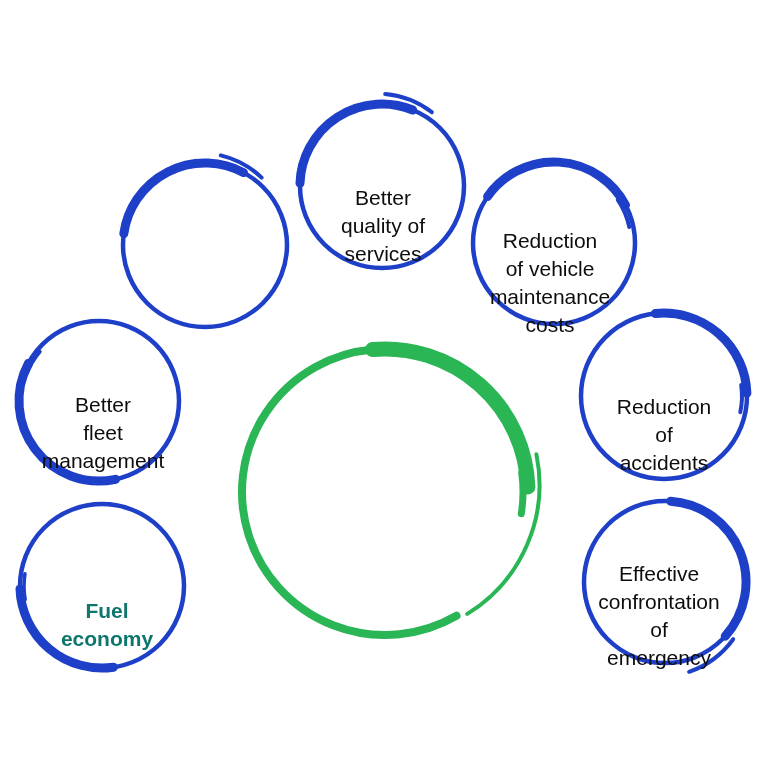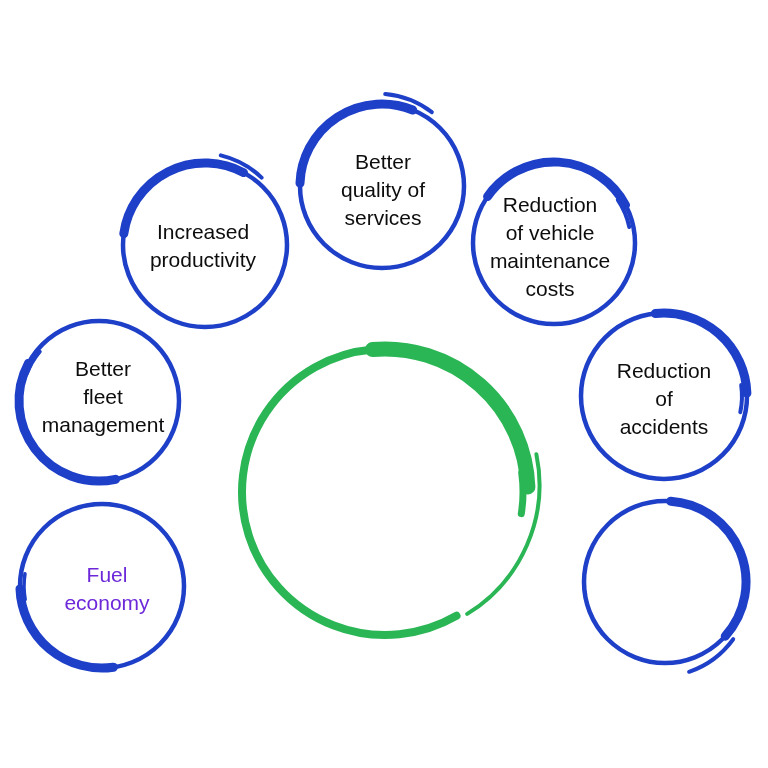--- a/index.html
+++ b/index.html
@@ -24,20 +24,21 @@
   }
   .node-label {
     position: absolute;
     transform: translate(-50%, -50%);
     text-align: center;
     white-space: pre-line;
     font-size: 21px;
     line-height: 28px;
     font-weight: 400;
     letter-spacing: 0px;
+    margin-top: 36px;
   }
   .center-title {
     position: absolute;
     transform: translate(-50%, -50%);
     text-align: center;
     white-space: pre-line;
     font-size: 40px;
     line-height: 55px;
     font-weight: 700;
   }
@@ -98,32 +99,33 @@
         <path d="M 670.7 501.2 A 81 81 0 0 1 725.2 636.2" fill="none" stroke="#1e3fc8" stroke-width="9" stroke-linecap="round"></path>
         <path d="M 733.2 639.2 A 91 91 0 0 1 689.1 671.8" fill="none" stroke="#1e3fc8" stroke-width="4" stroke-linecap="round"></path>
       </g>
     </svg>
 
 
   <div class="node-label pos-better-quality" style="color: rgb(13, 13, 13);">Better
 quality of
 services</div>
 
-  <div class="node-label pos-increased-prod" style="color: rgb(13, 13, 13);">Increased
-productivity</div>
 
   <div class="node-label pos-maintenance" style="color: rgb(13, 13, 13);">Reduction
 of vehicle
 maintenance
 costs</div>
 
   <div class="node-label pos-better-fleet" style="color: rgb(13, 13, 13);">Better
 fleet
 management</div>
 
   <div class="node-label pos-accidents" style="color: rgb(13, 13, 13);">Reduction
 of accidents</div>
 
-  <div class="node-label pos-fuel" style="color: #6d28d9;">Fuel
+  <div class="node-label pos-fuel" style="color: #0f766e; font-weight: bold;">Fuel
 economy</div>
 
+  <div class="node-label pos-emergency" style="color: rgb(13, 13, 13);">Effective
+confrontation
+of emergency</div>
 
 </div>
 
 </body></html>

